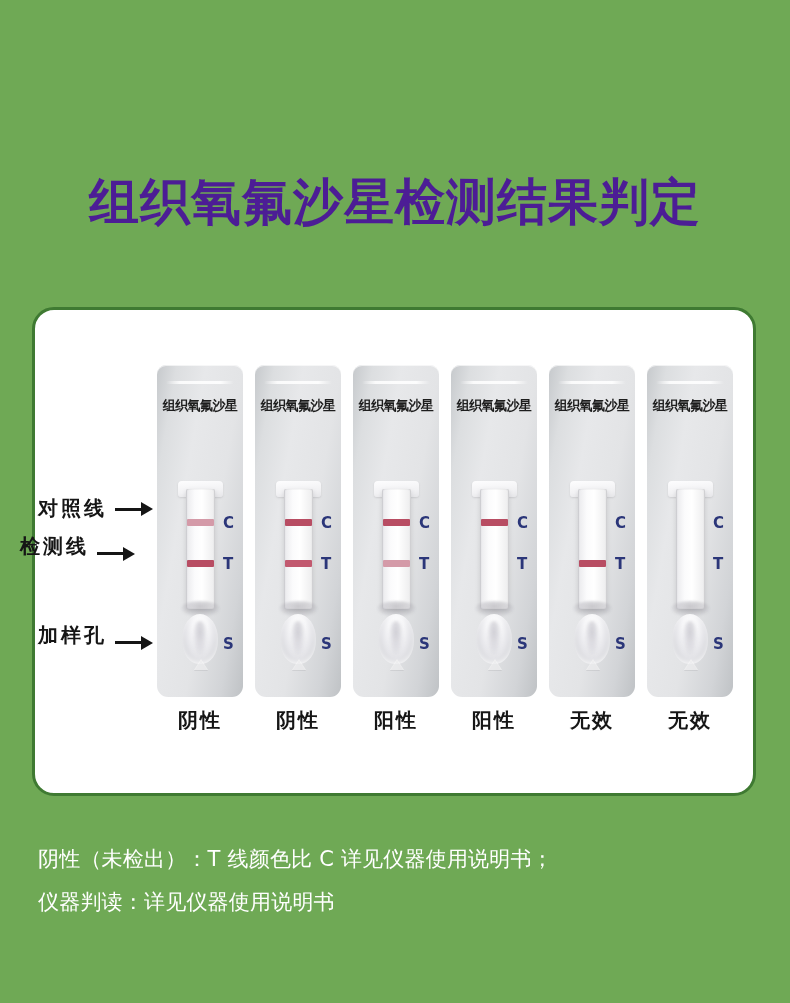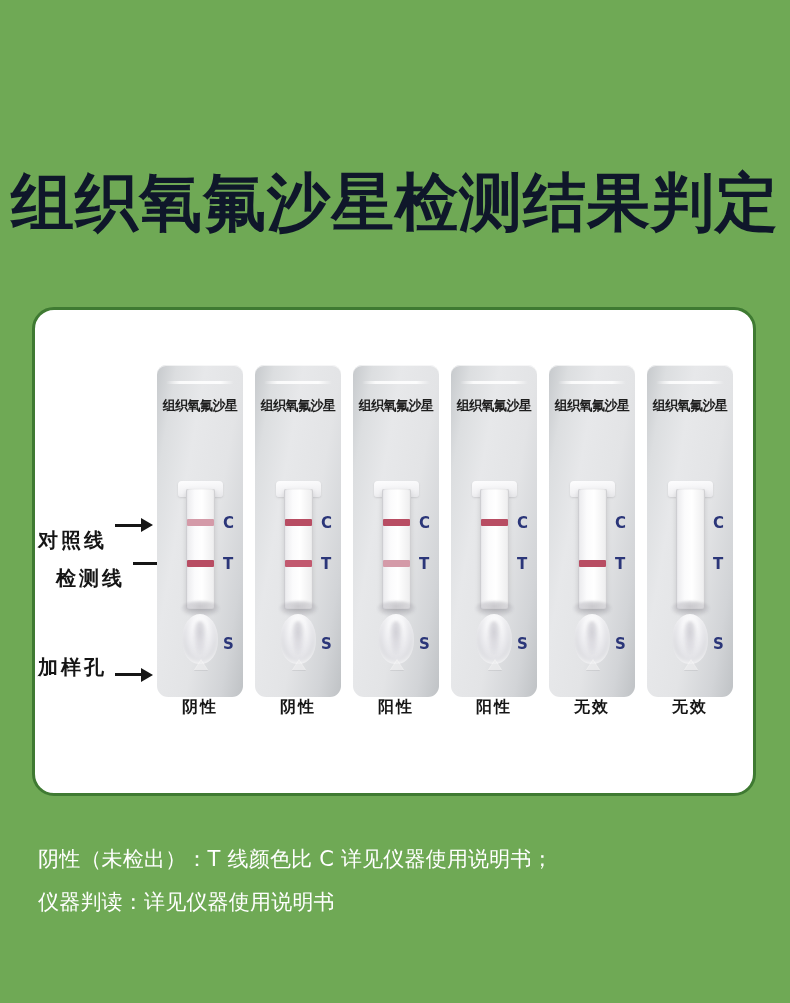--- a/index.html
+++ b/index.html
@@ -16,22 +16,22 @@
     position: relative;
   }
 
   
   .page-title {
     position: absolute;
     top: 172px;
     left: 0;
     width: 790px;
     text-align: center;
-    color: #0f172a;
-    font-size: 63px;
+    color: #4c1d95;
+    font-size: 50px;
     font-weight: bold;
     letter-spacing: 1px;
     line-height: 60px;
     white-space: nowrap;
   }
 
   
   .panel {
     position: absolute;
     left: 32px;
@@ -46,21 +46,21 @@
   
   .annot {
     position: absolute;
     display: flex;
     align-items: center;
     color: #151515;
     font-size: 20px;
     font-weight: bold;
     white-space: nowrap;
   }
-  .annot .txt { letter-spacing: 3px; font-family: Liberation Mono, monospace; margin-top: 32px; }
+  .annot .txt { letter-spacing: 3px; font-family: Liberation Mono, monospace; }
   .arrow {
     display: inline-block;
     position: relative;
     width: 38px;
     height: 14px;
     margin-left: 8px;
   }
   .arrow::before {
     content: "";
     position: absolute;
@@ -71,21 +71,21 @@
   .arrow::after {
     content: "";
     position: absolute;
     right: 0; top: 0.5px;
     width: 0; height: 0;
     border-top: 7px solid transparent;
     border-bottom: 7px solid transparent;
     border-left: 12px solid #151515;
   }
   .annot-control { left: 38px; top: 495px; }
-  .annot-test    { left: 56px; top: 533px; }
+  .annot-test    { left: 20px; top: 533px; align-items: flex-end; }
   .annot-well    { left: 38px; top: 622px; align-items: flex-end; }
 
   
   .strip-row {
     position: absolute;
     left: 157px;
     top: 365px;
     width: 592px;
     height: 380px;
     display: flex;
@@ -229,22 +229,23 @@
     left: 37px;
     bottom: 27px;
     width: 0; height: 0;
     border-left: 7px solid transparent;
     border-right: 7px solid transparent;
     border-bottom: 11px solid rgba(255,255,255,.55);
     filter: drop-shadow(0 1px 0 rgba(150,150,155,.4));
   }
 
   .verdict {
+    margin-top: 10px;
     font-family: "DejaVu Serif", serif;
-    font-size: 16px;
+    font-size: 20px;
     font-weight: bold;
     color: #161616;
     letter-spacing: 2px;
     white-space: nowrap;
   }
 
   
   .legend {
     position: absolute;
     left: 38px;

